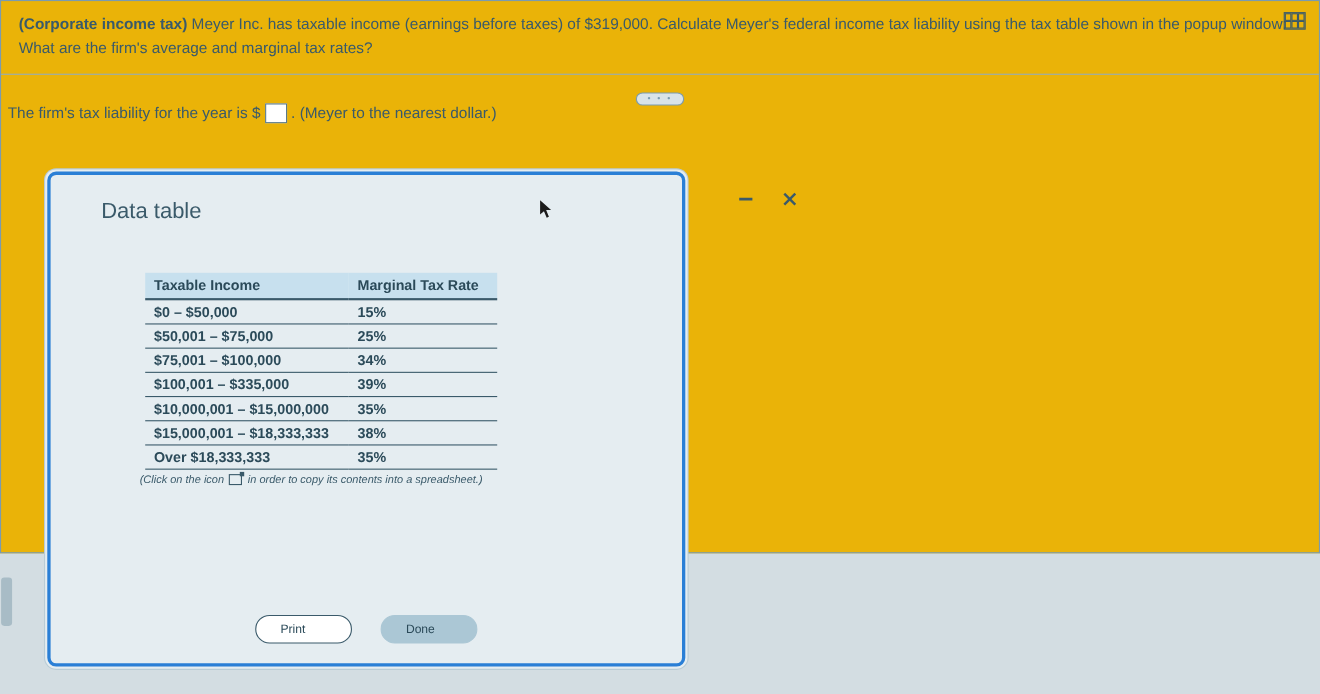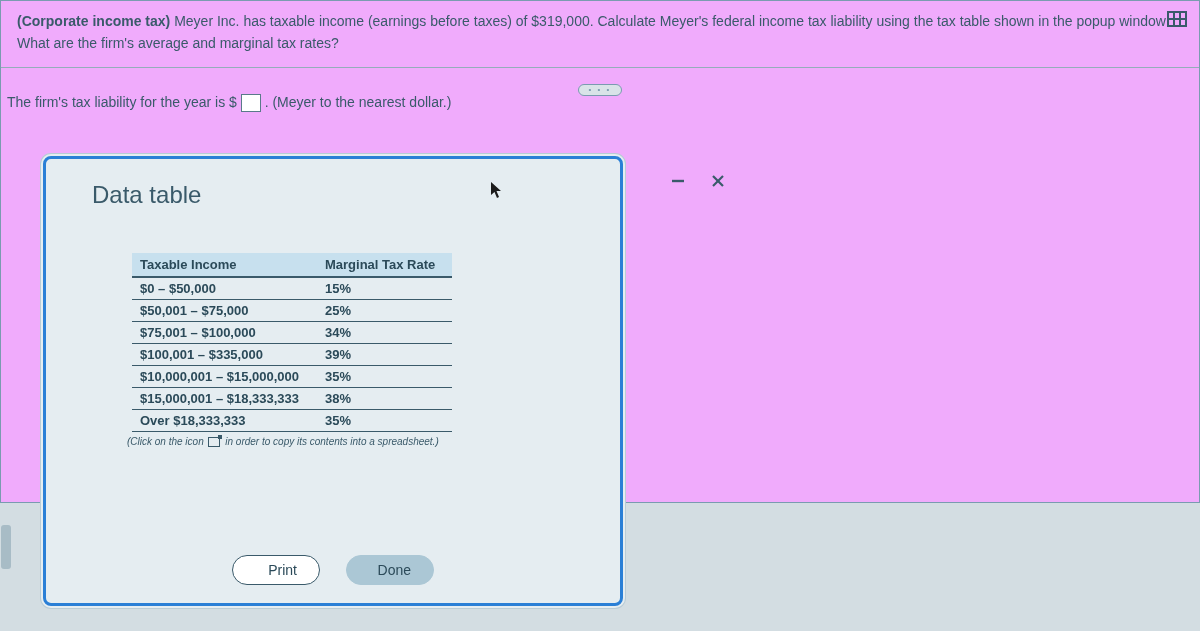--- a/index.html
+++ b/index.html
@@ -9,21 +9,21 @@
     font-family: Arial, Helvetica, sans-serif;
     background: #d3dde2;
     color: #3a5a6a;
     font-size: 14px;
     overflow: hidden;
   }
   .page {
     position: relative;
     width: 1200px; height: 503px;
     border: 1px solid #7a9bb0;
-    background: #f0abfc;
+    background: #eab308;
   }
   .question-block {
     padding: 12px 16px 16px 16px;
     border-bottom: 1px solid #94adb9;
     position: relative;
   }
   .q-title { font-weight: 600; display: inline; }
   .q-body { display: inline; }
   .q-line2 { display: block; margin-top: 6px; }
   .spreadsheet-icon {
@@ -81,21 +81,21 @@
   }
   .dialog-controls {
     position: absolute;
     right: -54px; top: 16px;
     display: flex; gap: 22px;
     color: #3a5a6a;
     font-size: 18px;
   }
   .win-btn { cursor: pointer; display:inline-flex; align-items:center; justify-content:center; width:18px; height:18px; }
   .dialog-title {
-    font-size: 24px;
+    font-size: 20px;
     color: #3a5a6a;
     margin: 0 0 44px 0;
     font-weight: 400;
   }
   .table-area { margin-left: 40px; }
   table.tax { border-collapse: collapse; font-size: 13px; }
   table.tax th {
     background: #c7e0ee;
     font-weight: 600;
     text-align: left;
@@ -134,22 +134,22 @@
     background: #3a5a6a;
   }
   .dialog-buttons {
     display: flex; gap: 26px; justify-content: center;
     position: absolute; bottom: 18px; left: 0; right: 0;
   }
   .pill-btn {
     min-width: 88px;
     padding: 6px 22px;
     border-radius: 16px;
-    font-size: 14px;
-    text-align: right;
+    font-size: 11px;
+    text-align: left;
     cursor: pointer;
   }
   .btn-print {
     background: #fff;
     border: 1.5px solid #3a5a6a;
     color: #2b4a59;
   }
   .btn-done {
     background: #abc7d5;
     border: 1.5px solid #abc7d5;

